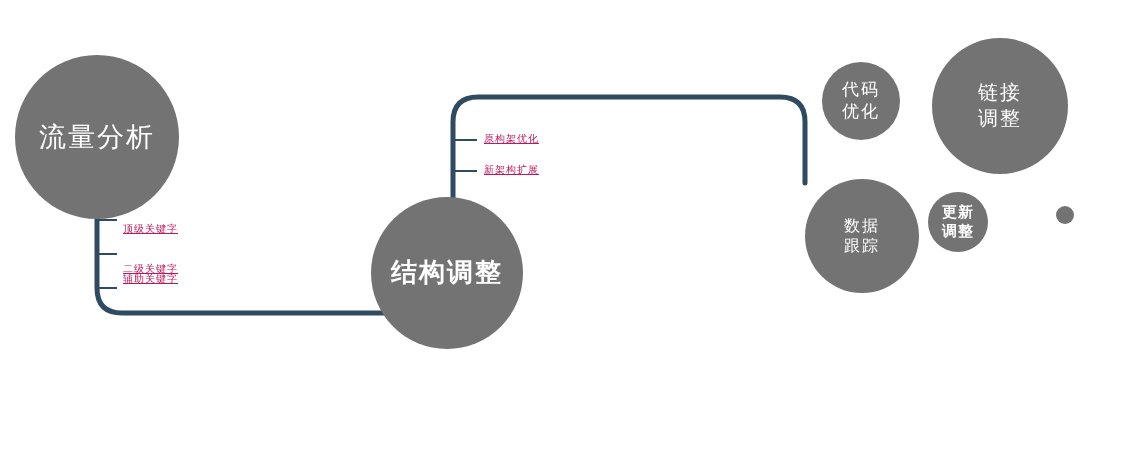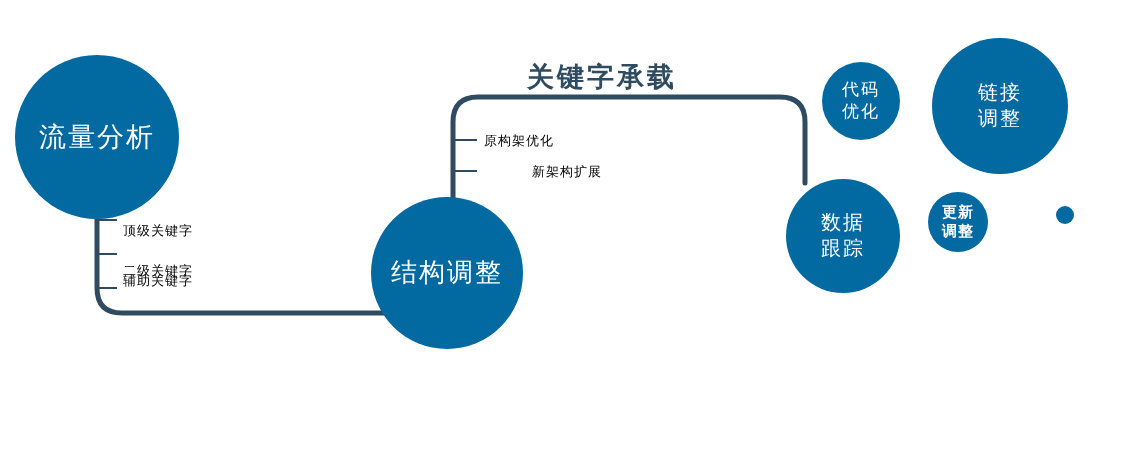--- a/index.html
+++ b/index.html
@@ -17,45 +17,46 @@
   }
   svg.wires {
     position: absolute;
     left: 0;
     top: 0;
     pointer-events: none;
   }
   .node {
     position: absolute;
     border-radius: 50%;
-    background: #0369a1;
+    background: #737373;
     color: #ffffff;
     display: flex;
     align-items: center;
     justify-content: center;
     text-align: center;
     line-height: 1.28;
     letter-spacing: 2px;
   }
   .node .lines div {
     white-space: nowrap;
   }
   .edge-label {
     position: absolute;
     color: #2e4b61;
     font-weight: bold;
     letter-spacing: 3px;
     white-space: nowrap;
   }
   .branch-label {
     position: absolute;
-    color: #000000;
-    font-size: 13px;
+    color: #be185d;
+    font-size: 10px;
     letter-spacing: 1px;
     white-space: nowrap;
+    text-decoration: underline;
   }
 </style>
 </head>
 <body>
 
 <div class="canvas">
 
   <svg class="wires" width="1130" height="450" viewBox="0 0 1130 450">
     <path d="M 97 200 L 97 288 Q 97 313 122 313 L 388 313" fill="none" stroke="#2e4b61" stroke-width="5" stroke-linecap="round"></path>
     <path d="M 453 215 L 453 122 Q 453 97 478 97 L 780 97 Q 805 97 805 122 L 805 183" fill="none" stroke="#2e4b61" stroke-width="5" stroke-linecap="round"></path>
@@ -65,25 +66,25 @@
       <line x1="97" y1="288" x2="117" y2="288"></line>
       <line x1="453" y1="140" x2="477" y2="140"></line>
       <line x1="453" y1="171" x2="477" y2="171"></line>
     </g>
   </svg>
 
   <div class="node" style="left:15px; top:55px; width:164px; height:164px; font-size:27px;text-align:center;">
     <span>流量分析</span>
   </div>
 
-  <div class="node" style="left:371px; top:197px; width:152px; height:152px; font-size:26px;">
+  <div class="node" style="left:371px; top:197px; width:152px; height:152px; font-size:26px;font-weight:bold;">
     <span>结构调整</span>
   </div>
 
-  <div class="node" style="left:786px; top:179px; width:114px; height:114px; font-size:20px;">
+  <div class="node" style="left:805px; top:179px; width:114px; height:114px; font-size:16px;">
     <div class="lines">
       <div>数据</div>
       <div>跟踪</div>
     </div>
   </div>
 
   <div class="node" style="left:822px; top:62px; width:78px; height:78px; font-size:17px;">
     <div class="lines">
       <div>代码</div>
       <div>优化</div>
@@ -101,23 +102,22 @@
     <div class="lines">
       <div>更新</div>
       <div>调整</div>
     </div>
   </div>
 
   <div class="node" style="left:1056px; top:206px; width:18px; height:18px;"></div>
 
 
 
-  <div class="edge-label" style="left:527px; top:59px; font-size:27px;">关键字承载</div>
 
 
   <div class="branch-label" style="left:123px; top:222px;">顶级关键字</div>
   <div class="branch-label" style="left:123px; top:246px;margin-top:16px;">二级关键字</div>
   <div class="branch-label" style="left:123px; top:272px;">辅助关键字</div>
 
   <div class="branch-label" style="left:484px; top:132px;">原构架优化</div>
-  <div class="branch-label" style="left:484px; top:163px;margin-left:48px;">新架构扩展</div>
+  <div class="branch-label" style="left:484px; top:163px;">新架构扩展</div>
 
 </div>
 
 </body></html>

